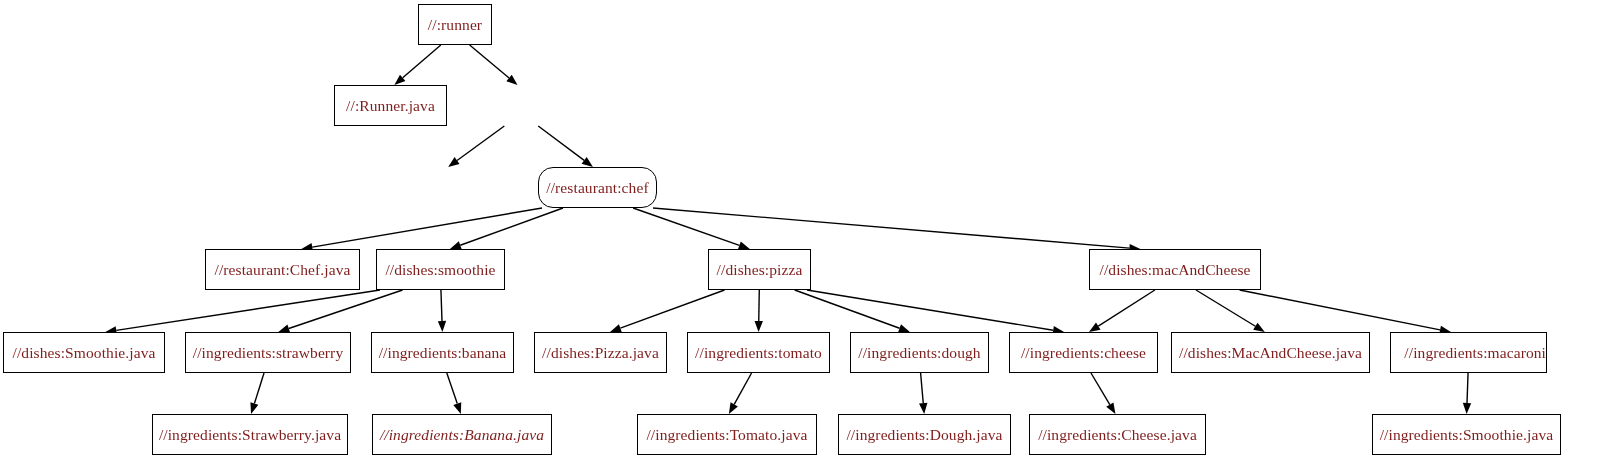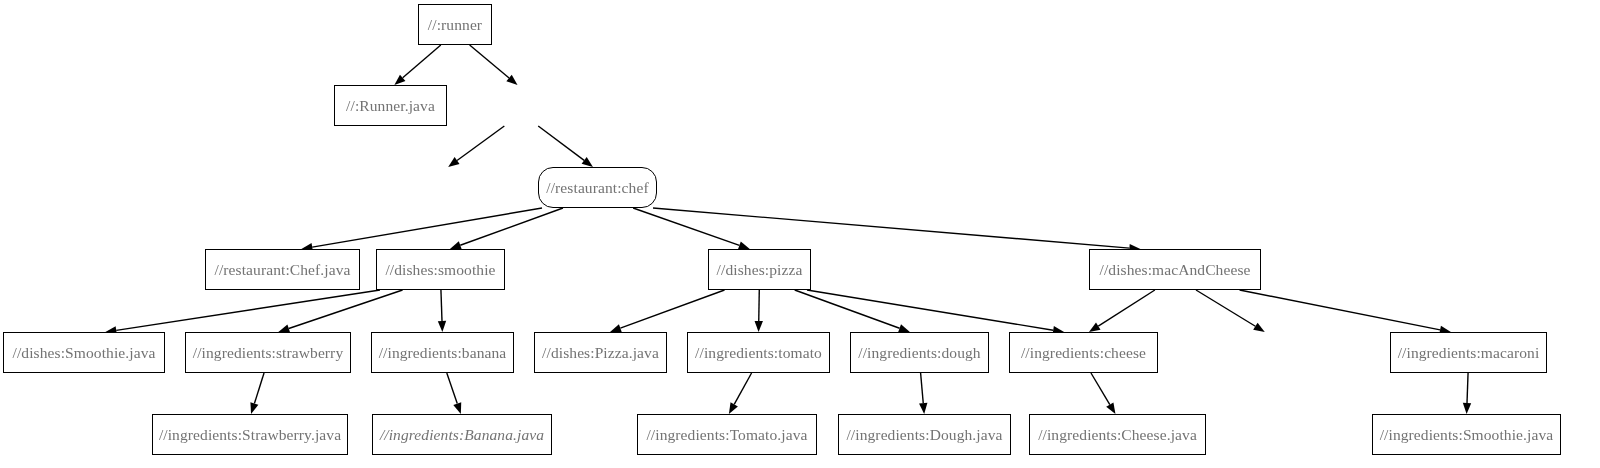--- a/index.html
+++ b/index.html
@@ -36,21 +36,21 @@
     border: 1px solid #000000;
     background: #ffffff;
     display: flex;
     align-items: center;
     justify-content: center;
     white-space: nowrap;
   }
   .node-label {
     font-size: 15.5px;
     line-height: 1;
-    color: #737373;
+    color: #7f1d1d;
     letter-spacing: 0.1px;
   }
 </style>
 </head>
 <body>
 
 <div id="graph-root">
   <svg id="edge-layer" viewBox="0 0 1600 468" width="1600" height="468">
       <g>
         <line x1="440.81" y1="45.00" x2="402.70" y2="77.82" stroke="#000000" stroke-width="1.4"></line>
@@ -185,21 +185,24 @@
       </div>
       <div class="node" style="left: 687px; top: 332px; width: 143px; height: 41px;">
         <span class="node-label">//ingredients:tomato</span>
       </div>
       <div class="node" style="left: 850px; top: 332px; width: 139px; height: 41px;">
         <span class="node-label">//ingredients:dough</span>
       </div>
       <div class="node" style="left: 1009px; top: 332px; width: 149px; height: 41px;">
         <span class="node-label">//ingredients:cheese</span>
       </div>
-      <div class="node" style="left: 1390px; top: 332px; width: 157px; height: 41px;">
+      <div class="node" style="left: 1171px; top: 332px; width: 199px; height: 41px;">
+        <span class="node-label">//dishes:MacAndCheese.java</span>
+      </div>
+      <div class="node" style="left: 1390px; top: 332px; width: 157px; height: 41px; justify-content: flex-end;">
         <span class="node-label">//ingredients:macaroni</span>
       </div>
       <div class="node" style="left: 152px; top: 414px; width: 196px; height: 41px;">
         <span class="node-label">//ingredients:Strawberry.java</span>
       </div>
       <div class="node" style="left: 372px; top: 414px; width: 180px; height: 41px; font-style: italic;">
         <span class="node-label">//ingredients:Banana.java</span>
       </div>
       <div class="node" style="left: 637px; top: 414px; width: 180px; height: 41px;">
         <span class="node-label">//ingredients:Tomato.java</span>

